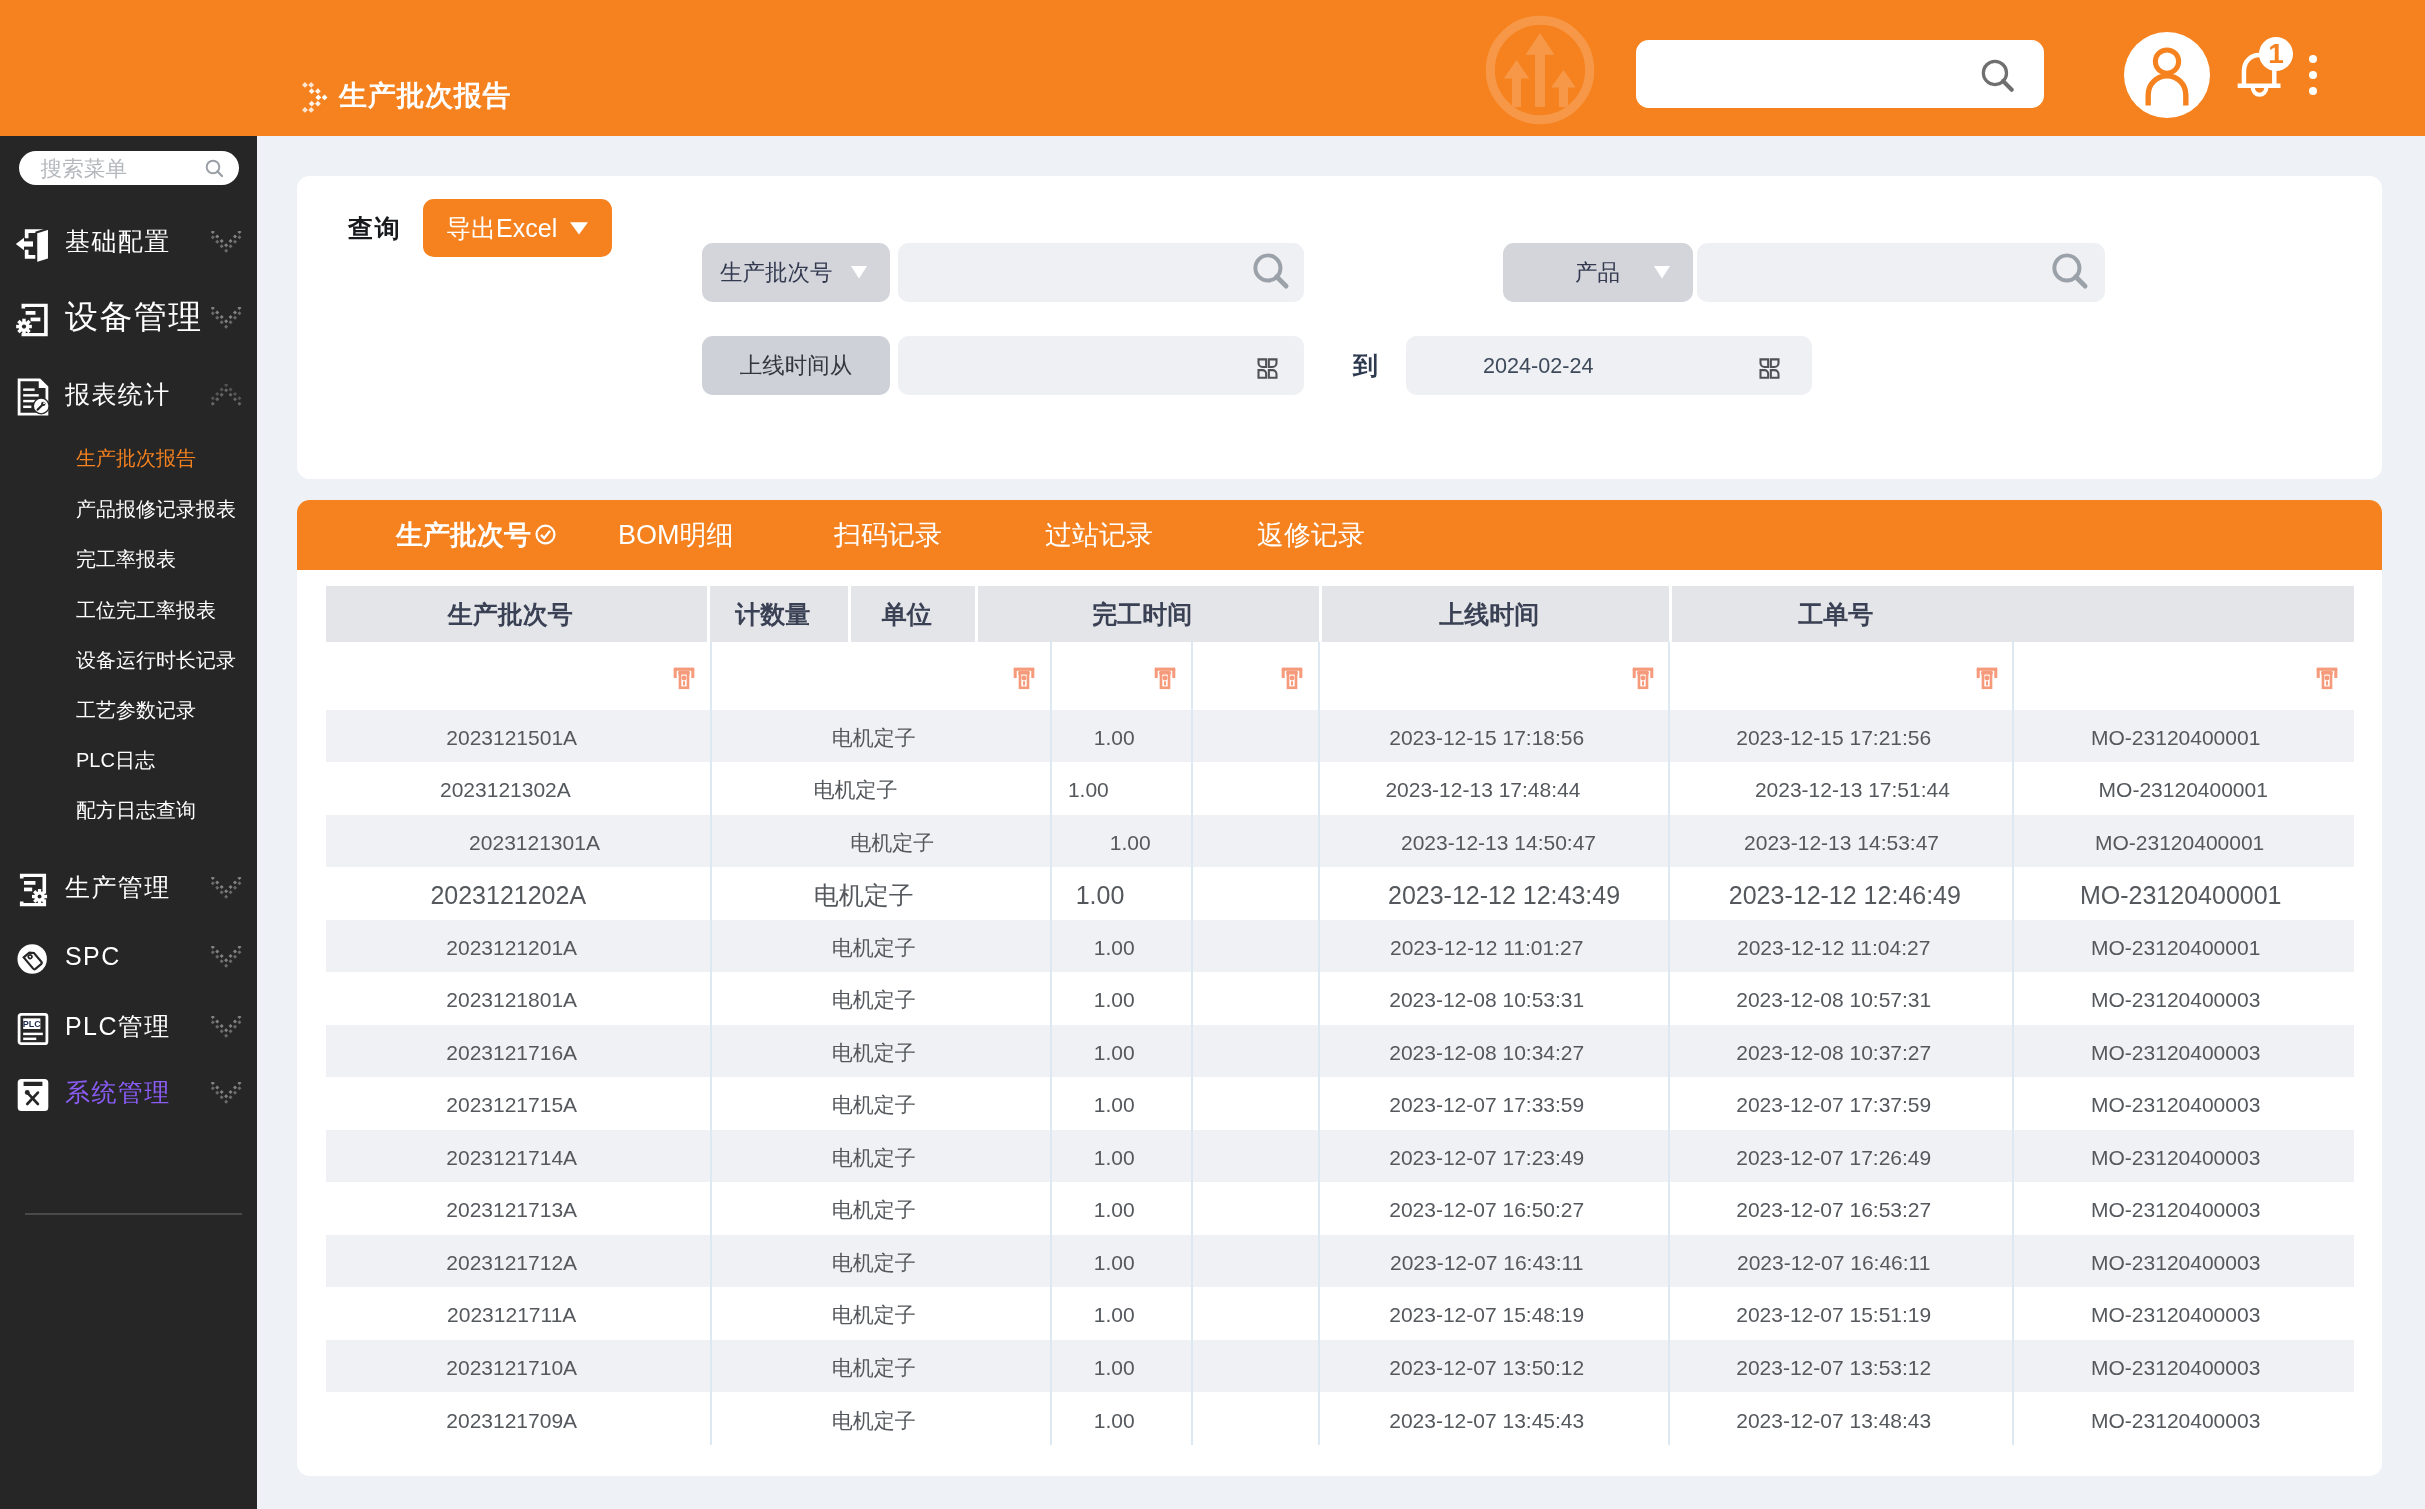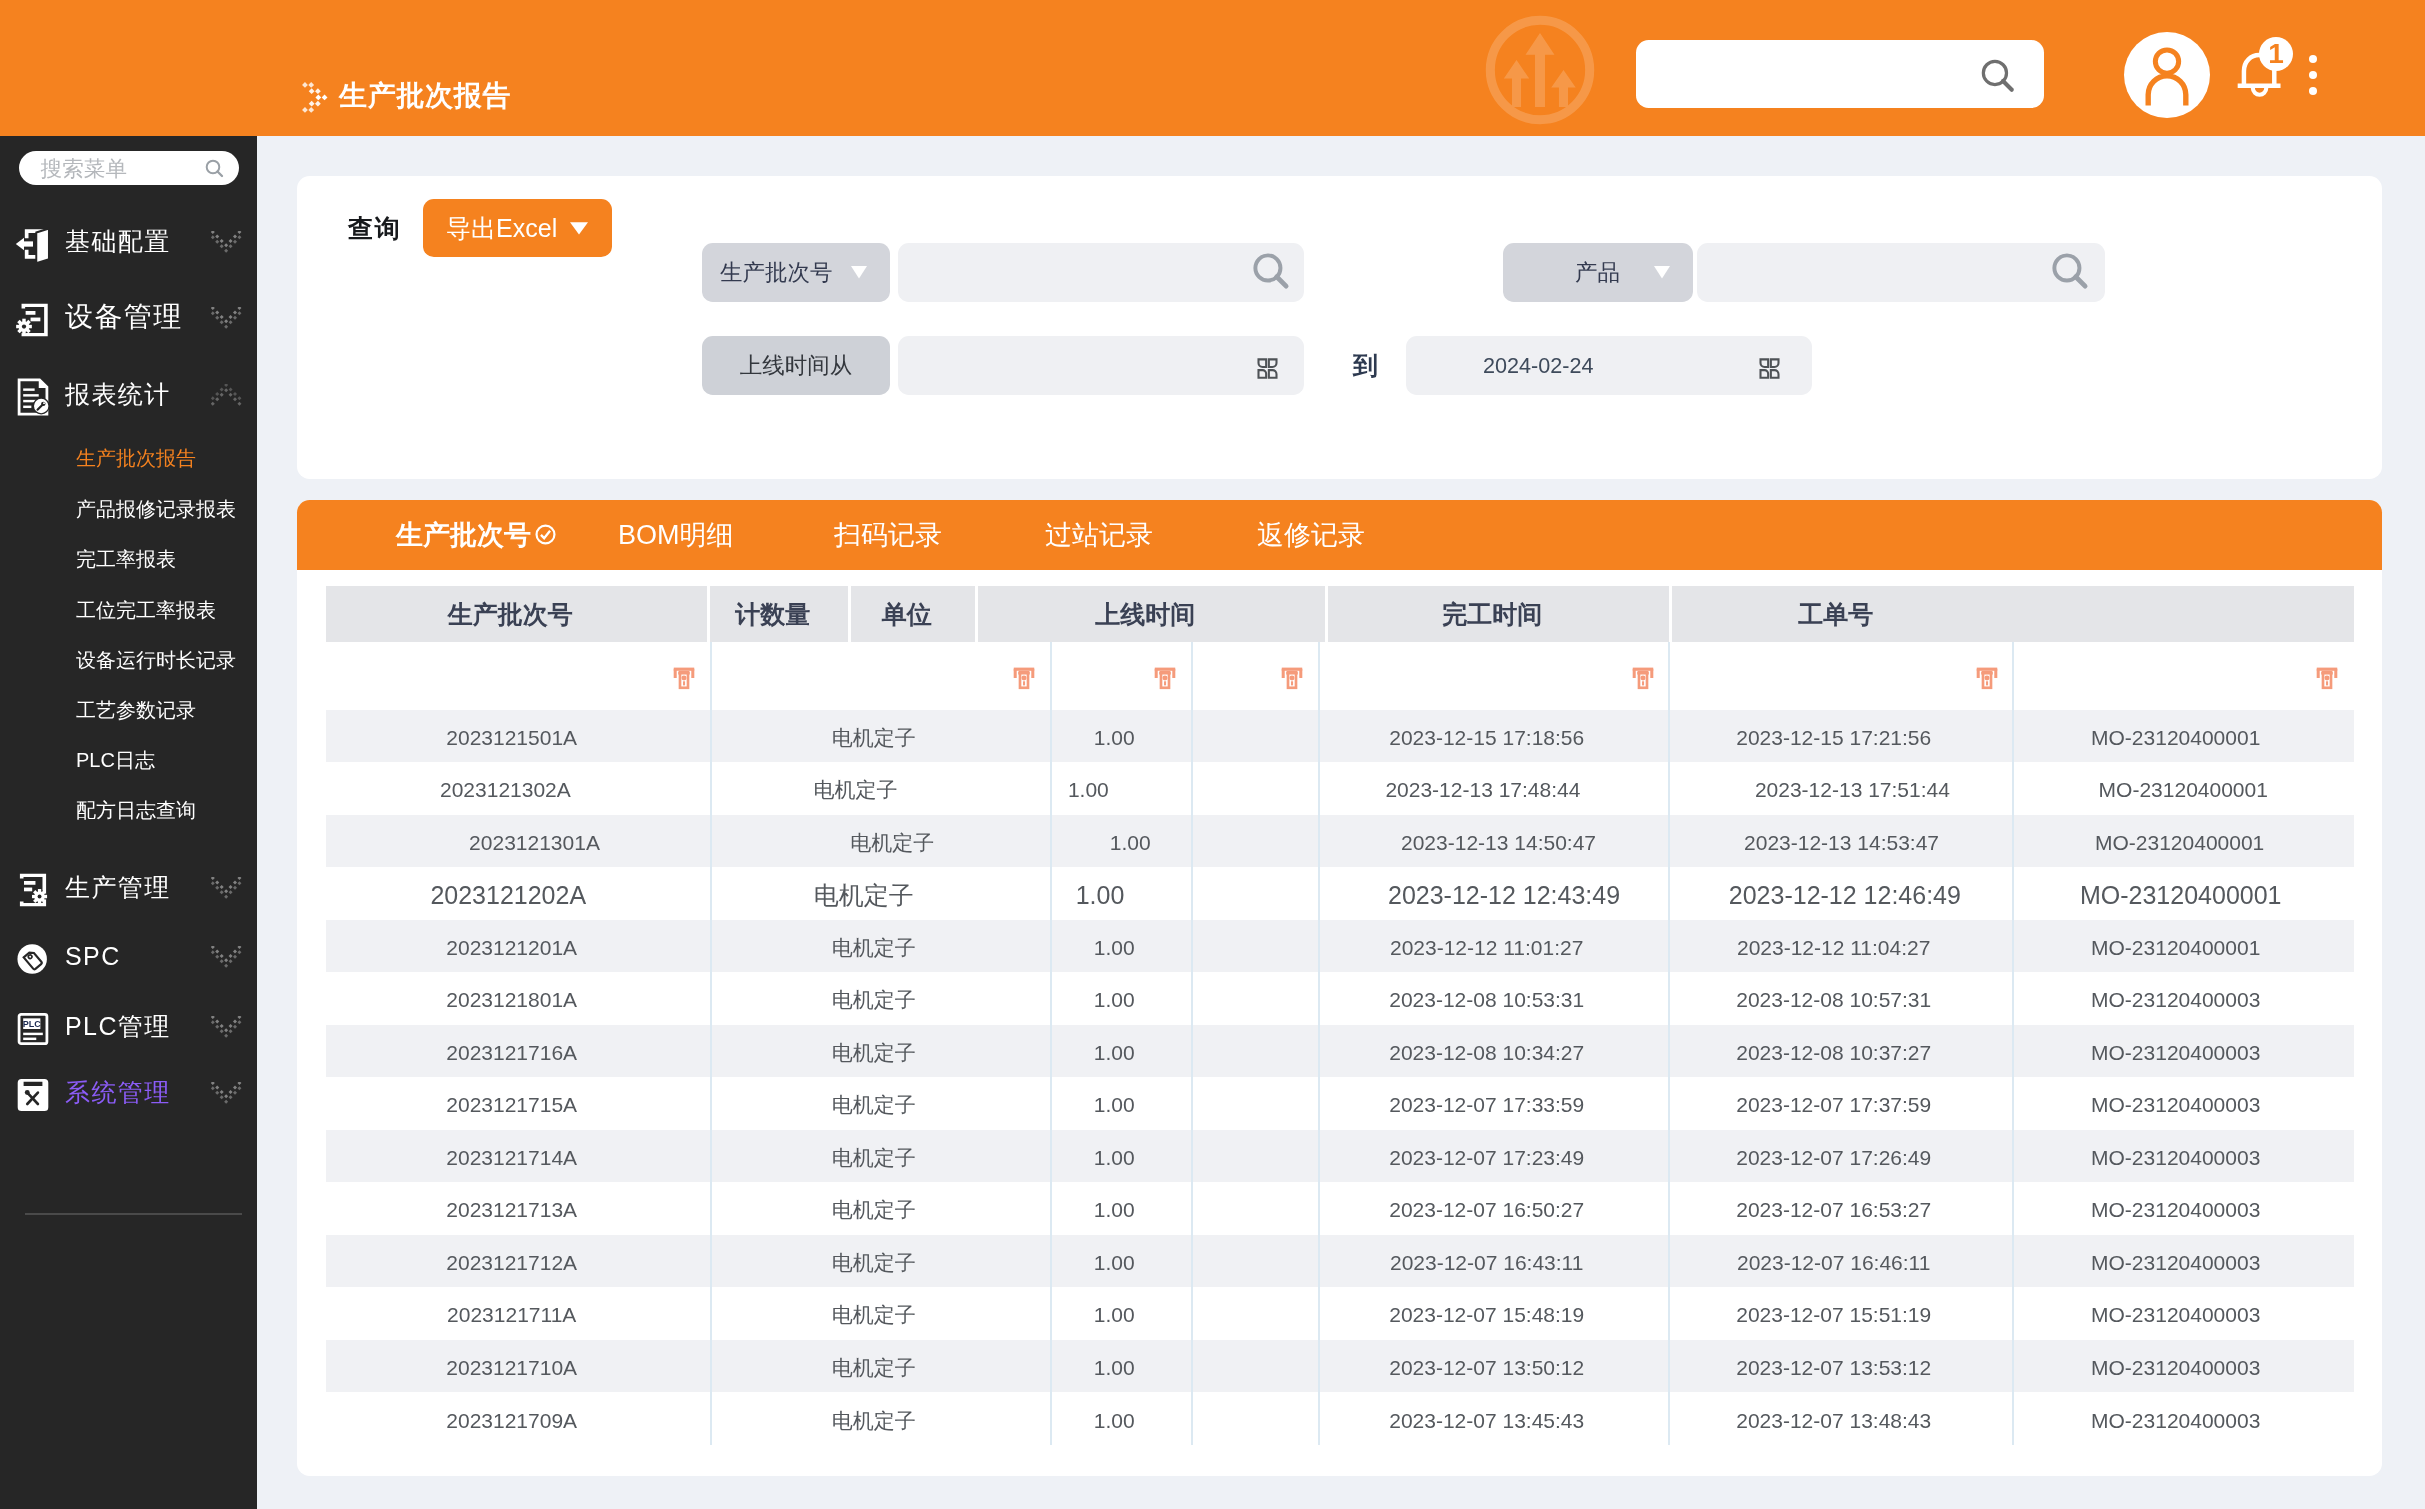--- a/index.html
+++ b/index.html
@@ -103,21 +103,21 @@
               <rect x="-2.1" y="5.4" width="4.2" height="4.2"></rect>
 <rect x="-9.6" y="-2.1" width="4.2" height="4.2"></rect>
               <rect x="5.4" y="-2.1" width="4.2" height="4.2"></rect>
 <rect x="-2.1" y="-9.6" width="4.2" height="4.2" transform="rotate(45)"></rect>
               <rect x="-2.1" y="5.4" width="4.2" height="4.2" transform="rotate(45)"></rect>
 <rect x="-9.6" y="-2.1" width="4.2" height="4.2" transform="rotate(45)"></rect>
               <rect x="5.4" y="-2.1" width="4.2" height="4.2" transform="rotate(45)"></rect>
 </g>
           </g>
         </svg></div>
-<div style="position:absolute;left:65px;top:0;height:54px;display:flex;align-items:center;font-size:28px;color:#fff;letter-spacing:1.4px;white-space:nowrap;">设备管理</div>
+<div style="position:absolute;left:65px;top:0;height:54px;display:flex;align-items:center;font-size:33px;color:#fff;letter-spacing:1.4px;white-space:nowrap;">设备管理</div>
 <div style="position:absolute;left:211px;top:17px;"><svg width="32" height="22.5" viewBox="0 0 36 25" style="opacity:0.8">
           <g fill="#9a9a9a">
             <rect x="0.3999999999999999" y="-0.6000000000000001" width="3.2" height="3.2" transform="rotate(45 2 1)" opacity="1.0"></rect>
             <rect x="5.4" y="4.4" width="3.2" height="3.2" transform="rotate(45 7 6)" opacity="1.0"></rect>
             <rect x="10.4" y="9.4" width="3.2" height="3.2" transform="rotate(45 12 11)" opacity="1.0"></rect>
             <rect x="15.4" y="14.4" width="3.2" height="3.2" transform="rotate(45 17 16)" opacity="1.0"></rect>
             <rect x="20.4" y="9.4" width="3.2" height="3.2" transform="rotate(45 22 11)" opacity="1.0"></rect>
             <rect x="25.4" y="4.4" width="3.2" height="3.2" transform="rotate(45 27 6)" opacity="1.0"></rect>
             <rect x="30.4" y="-0.6000000000000001" width="3.2" height="3.2" transform="rotate(45 32 1)" opacity="1.0"></rect>
             <rect x="0.3999999999999999" y="5.4" width="3.2" height="3.2" transform="rotate(45 2 7)" opacity="0.75"></rect>
@@ -372,22 +372,22 @@
 </svg>
   <div class="abs" style="left:321px;top:0;height:70px;display:flex;align-items:center;font-size:27px;color:#fff;white-space:nowrap;">BOM明细</div>
   <div class="abs" style="left:537px;top:0;height:70px;display:flex;align-items:center;font-size:27px;color:#fff;white-space:nowrap;">扫码记录</div>
   <div class="abs" style="left:748px;top:0;height:70px;display:flex;align-items:center;font-size:27px;color:#fff;white-space:nowrap;">过站记录</div>
   <div class="abs" style="left:960px;top:0;height:70px;display:flex;align-items:center;font-size:27px;color:#fff;white-space:nowrap;">返修记录</div>
   <div class="abs" style="left:29px;top:86px;width:2028px;height:858px;">
     <div class="abs" style="left:0;top:0;width:2028px;height:56px;background:#E4E5E8;display:flex;font-size:25px;font-weight:bold;color:#3A4154;">
         <div style="width:384px;border-right:3.6px solid #fff;padding-right:12.6px;display:flex;align-items:center;justify-content:center;">生产批次号</div>
         <div style="width:141px;border-right:3.6px solid #fff;padding-right:12.6px;display:flex;align-items:center;justify-content:center;">计数量</div>
         <div style="width:127px;border-right:3.6px solid #fff;padding-right:12.6px;display:flex;align-items:center;justify-content:center;">单位</div>
+        <div style="width:344px;border-right:3.6px solid #fff;padding-right:12.6px;display:flex;align-items:center;justify-content:center;">完工时间</div>
         <div style="width:350px;border-right:3.6px solid #fff;padding-right:12.6px;display:flex;align-items:center;justify-content:center;">上线时间</div>
-        <div style="width:344px;border-right:3.6px solid #fff;padding-right:12.6px;display:flex;align-items:center;justify-content:center;">完工时间</div>
         <div style="width:340px;padding-right:12.6px;display:flex;align-items:center;justify-content:center;">工单号</div>
       </div>
     <div class="abs" style="left:0;top:56px;width:2028px;height:68px;background:#fff;">
         <svg style="position:absolute;left:346px;top:24px" width="24" height="24" viewBox="0 0 27 27" fill="none">
 <path d="M2 3.6 H25" stroke="#F59B7B" stroke-width="3.6" fill="none"></path>
 <path d="M3.6 3 V13.5 M23.4 3 V13.5" stroke="#F59B7B" stroke-width="3.4" fill="none"></path>
 <rect x="7" y="6.4" width="13" height="3.2" fill="#F59B7B"></rect>
 <rect x="9" y="7" width="9" height="17.5" stroke="#F59B7B" stroke-width="3" fill="none"></rect>
 <circle cx="13.5" cy="13.6" r="2.8" fill="#F59B7B"></circle>
 <rect x="12.4" y="17.2" width="2.3" height="4.6" fill="#F59B7B"></rect>

